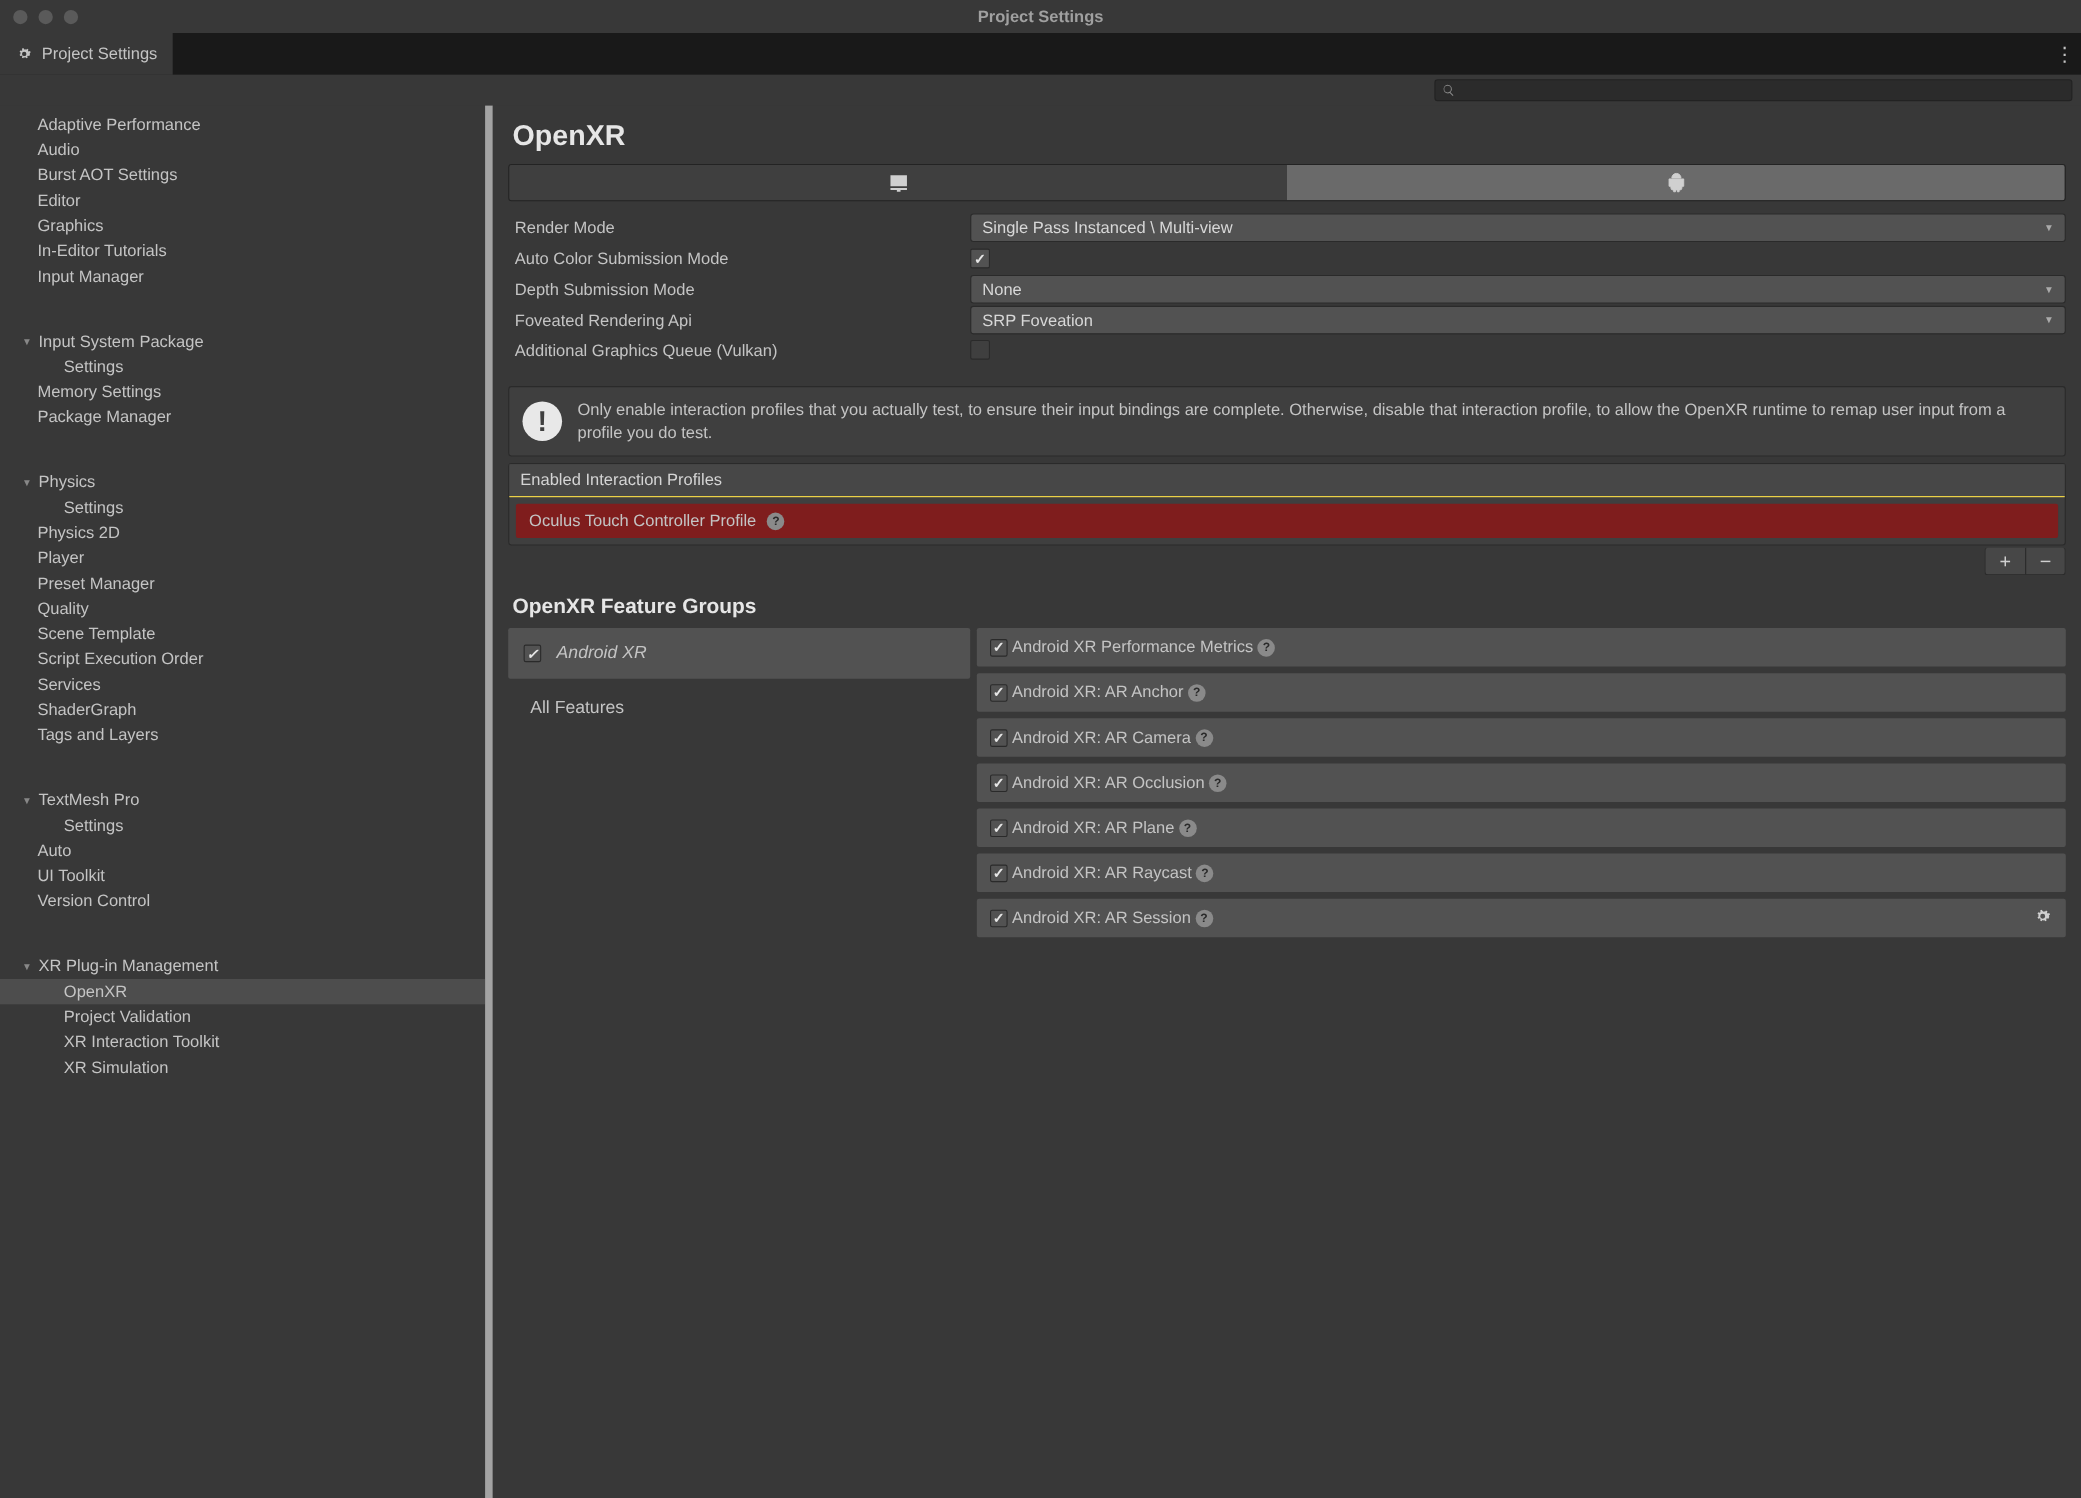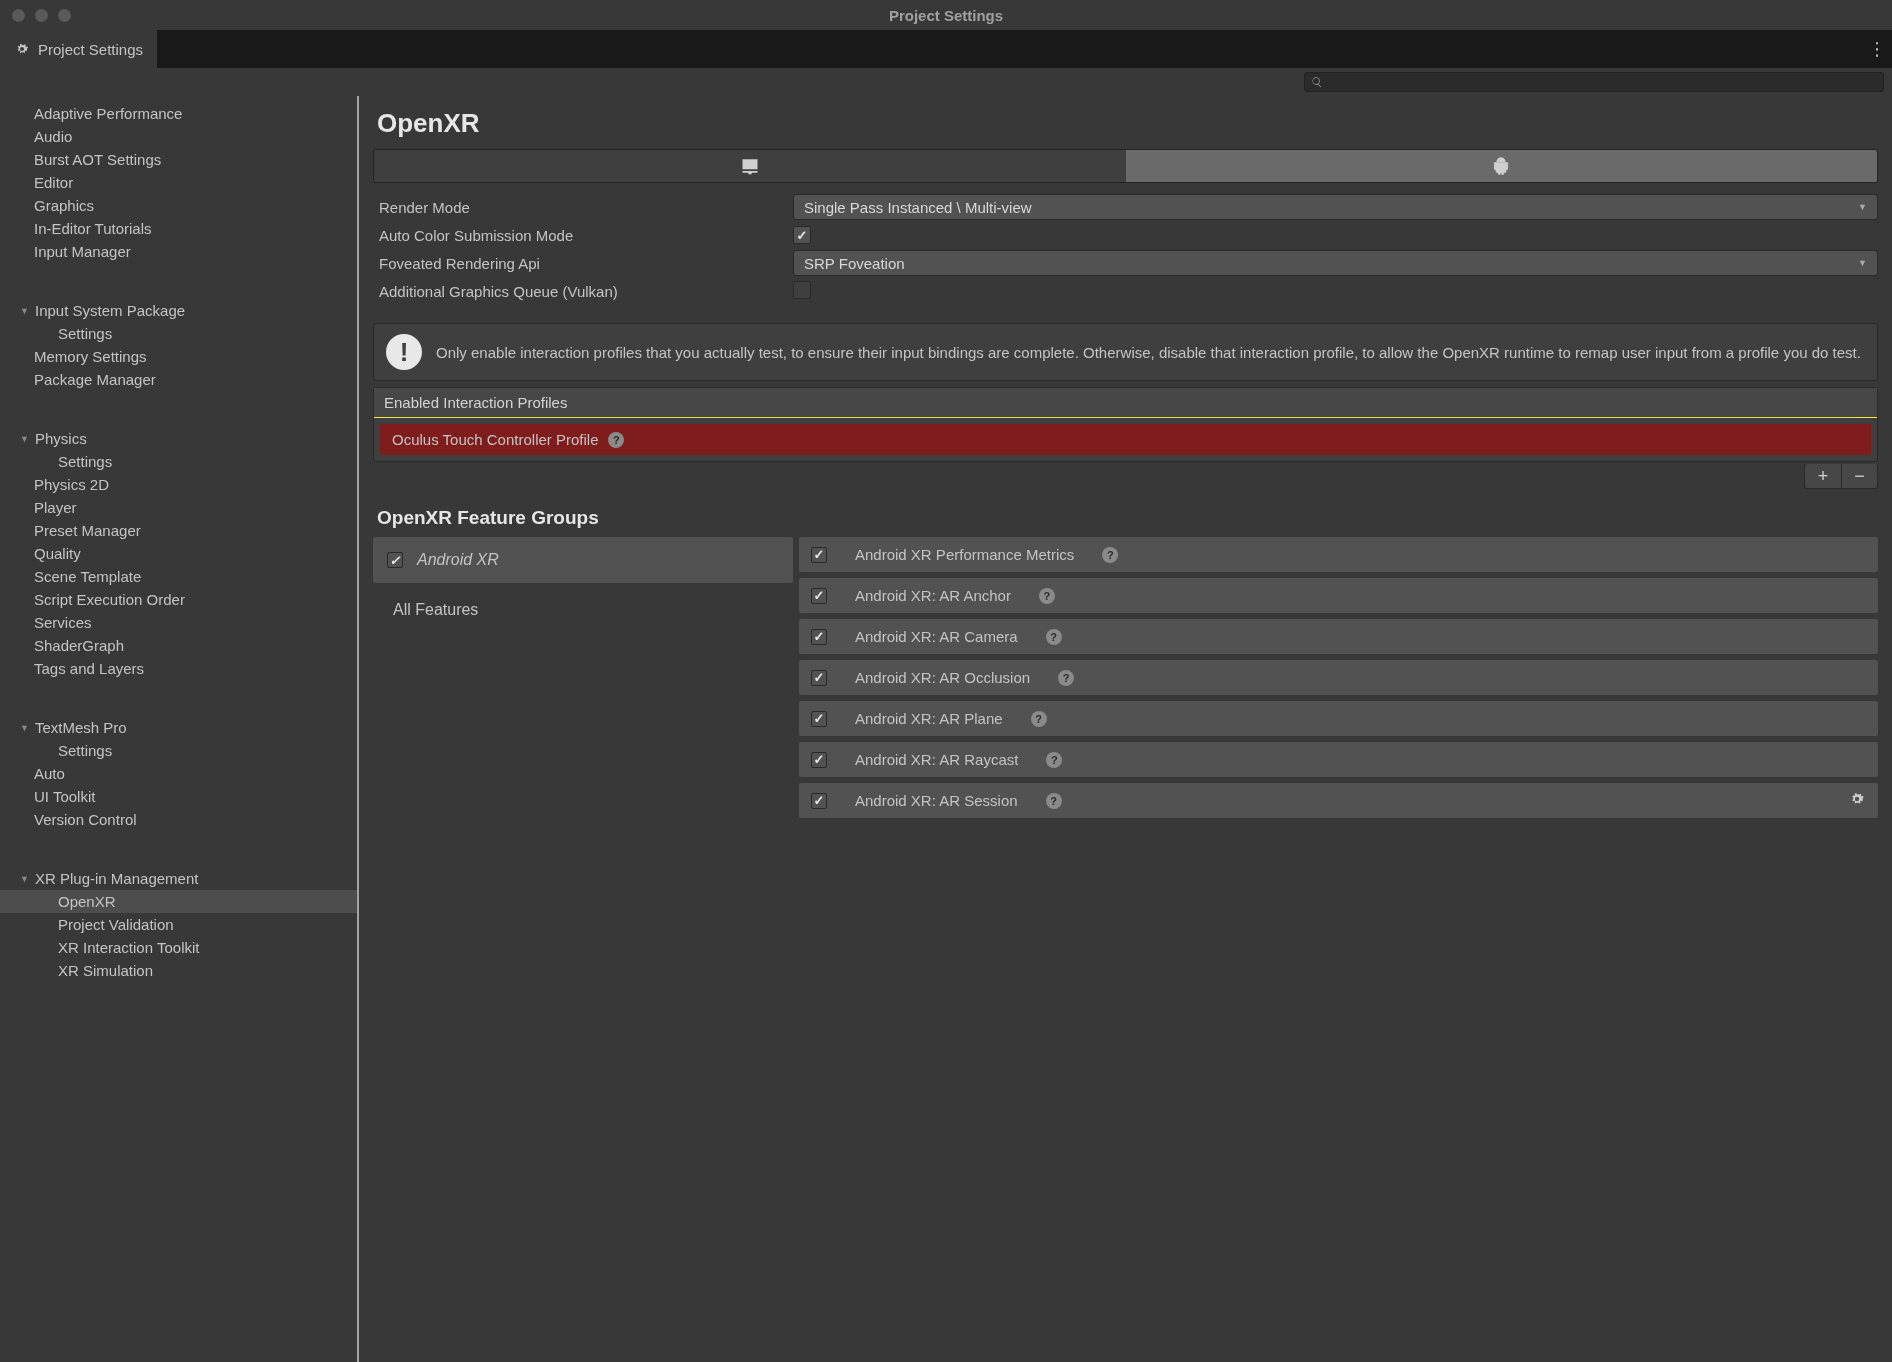--- a/index.html
+++ b/index.html
@@ -18,21 +18,21 @@
 .tabbar-spacer { flex: 1; }
 .kebab { width: 30px; display: flex; align-items: center; justify-content: center; color: #c4c4c4; font-size: 18px; }
 
 
 .searchrow { height: 28px; background: #383838; display: flex; justify-content: flex-end; align-items: center; padding-right: 8px; }
 .searchbox { width: 580px; height: 20px; background: #2b2b2b; border: 1px solid #222; border-radius: 3px; display: flex; align-items: center; padding: 0 6px; }
 .searchbox svg { width: 12px; height: 12px; fill: #888; }
 
 
 .main { display: flex; height: calc(100% - 30px - 38px - 28px); }
-.sidebar { width: 359px; background: #383838; border-right: 2px solid #a3a3a3; overflow-y: auto; padding-top: 6px; }
+.sidebar { width: 448px; background: #383838; border-right: 7px solid #a3a3a3; overflow-y: auto; padding-top: 6px; }
 .content { flex: 1; background: #383838; padding: 8px 14px 14px 14px; overflow-y: auto; }
 
 .side-item { padding: 3px 8px 3px 34px; font-size: 15px; color: #c4c4c4; cursor: default; white-space: nowrap; display: flex; align-items: center; }
 .side-item.depth1 { padding-left: 58px; }
 .side-item.expandable { padding-left: 20px; margin-top: 36px; }
 .side-item.expandable::before { content: "▼"; font-size: 9px; color: #888; margin-right: 5px; width: 10px; display: inline-block; }
 .side-item.selected { background: #4d4d4d; }
 
 h1.page-title { font-size: 26px; font-weight: 700; color: #e6e6e6; margin: 4px 0 10px 4px; }
 
@@ -68,21 +68,21 @@
 
 h2.section-title { font-size: 19px; font-weight: 700; color: #e6e6e6; margin: 18px 0 8px 4px; }
 
 .feature-split { display: flex; gap: 6px; }
 .fg-list { width: 420px; display:flex; flex-direction:column; gap:4px;}
 .fg-item { background: #474747; padding: 14px 14px; display: flex; align-items: center; gap: 14px; font-size: 16px; color: #c4c4c4; border-radius:2px;}
 .fg-item.selected { background: #525252; font-style: italic; }
 .fg-item.plain { background: transparent; padding-left: 20px; }
 
 .feature-list { flex: 1; display: flex; flex-direction: column; gap: 6px; }
-.feat-row { background: #525252; border-radius: 2px; padding: 9px 12px; display: flex; align-items: center; gap: 28px; font-size: 15px; position: relative; }
+.feat-row { background: #525252; border-radius: 2px; padding: 9px 12px; display: flex; align-items: center; gap: 4px; font-size: 15px; position: relative; }
 .feat-row .gear { position:absolute; right: 12px; }
 .gear svg { width: 18px; height: 18px; fill: #d0d0d0; }
 </style>
 </head>
 <body>
 
 <div class="titlebar">
   <div class="traffic">
     <div class="tl"></div>
     <div class="tl"></div>
@@ -168,20 +168,28 @@
           <div class="dropdown">
             <span>Single Pass Instanced \ Multi-view</span>
           </div>
         </div>
     </div>
     <div class="form-row">
       <div class="form-label">Auto Color Submission Mode</div>
       <div class="form-field"><span class="chk checked"></span></div>
     </div>
     <div class="form-row">
+      <div class="form-label">Depth Submission Mode</div>
+      <div class="form-field">
+          <div class="dropdown">
+            <span>None</span>
+          </div>
+        </div>
+    </div>
+    <div class="form-row">
       <div class="form-label">Foveated Rendering Api</div>
       <div class="form-field">
           <div class="dropdown">
             <span>SRP Foveation</span>
           </div>
         </div>
     </div>
     <div class="form-row">
       <div class="form-label">Additional Graphics Queue (Vulkan)</div>
       <div class="form-field"><span class="chk dark"></span></div>

